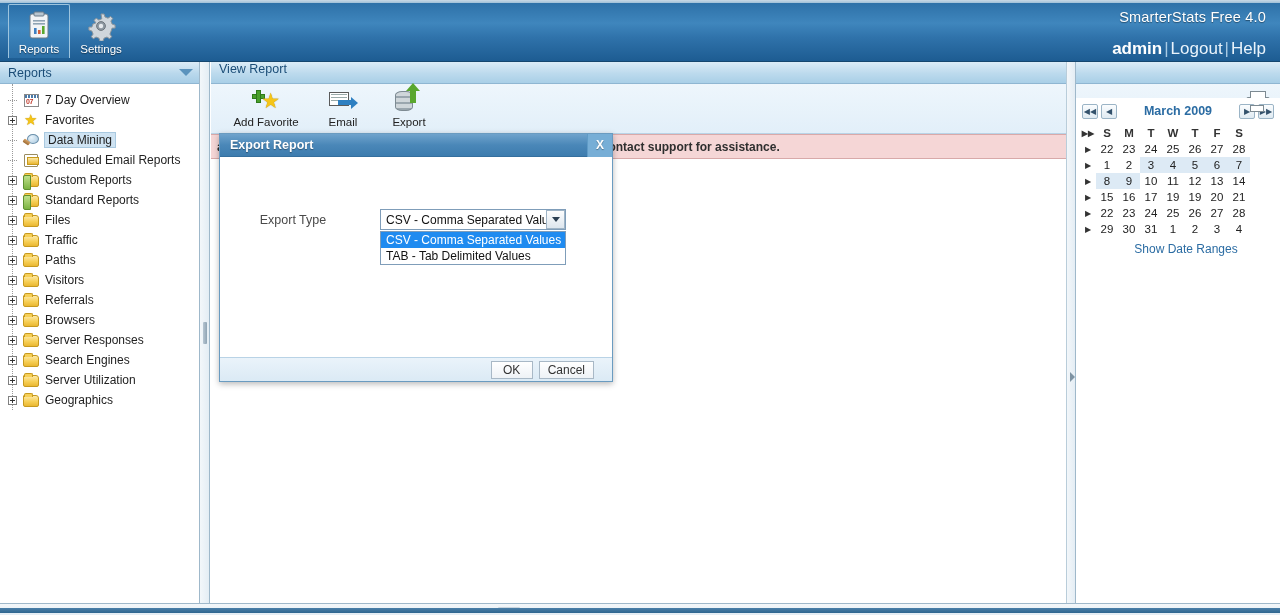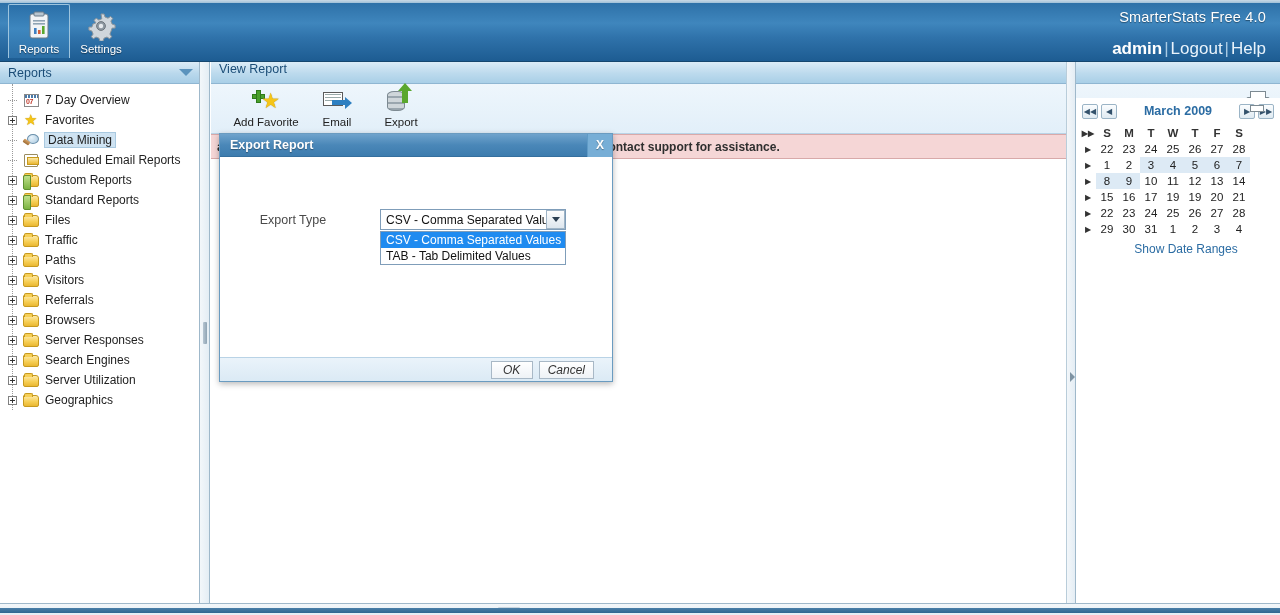--- a/index.html
+++ b/index.html
@@ -306,21 +306,21 @@
   }
   .sel-list {
     position:absolute; left:0; top:22px; width:186px; border:1px solid #7f9db9;
     background:#ffffff; z-index:60;
   }
   .sel-opt { height:16px; font-size:12px; padding-left:5px; display:flex; align-items:center; cursor:pointer; color:#111; }
   .sel-opt.sel { background:#1f8bf0; color:#ffffff; }
   .modal-foot {
     height:24px; background: linear-gradient(to bottom,#eaf3fa,#dbeaf5);
     border-top:1px solid #b9d3e6;
-    display:flex; align-items:center; justify-content:flex-end; padding-right:18px;font-style:italic;
+    display:flex; align-items:center; justify-content:flex-end; padding-right:18px;
   }
   .btn {
     min-width:42px; height:18px; margin-left:6px; padding:0 8px;
     border:1px solid #a8b8c6; background: linear-gradient(to bottom,#ffffff,#eef2f6);
     font-size:12px; color:#333; display:flex; align-items:center; justify-content:center; cursor:pointer;
   }
 
   
   .bottomsplit {
     position:absolute; left:0; top:603px; width:1280px; height:12px;
@@ -548,29 +548,29 @@
 
     <div class="toolbar">
       <div class="tool" style="left:12px;width:86px;">
         <div class="tool-icon">
           <span class="ic-fav-plus"></span>
           <span class="ic-fav-star">★</span>
         </div>
         <div class="tool-label">Add Favorite</div>
       </div>
 
-      <div class="tool" style="left:101px;width:50px;">
+      <div class="tool" style="left:107px;width:50px;">
         <div class="tool-icon">
           <span class="ic-mail-env"></span>
           <span class="ic-mail-arrow"></span>
         </div>
         <div class="tool-label">Email</div>
       </div>
 
-      <div class="tool" style="left:164px;width:52px;">
+      <div class="tool" style="left:172px;width:52px;">
         <div class="tool-icon">
           <span class="ic-db"></span>
           <span class="ic-ar-up"></span>
         </div>
         <div class="tool-label">Export</div>
       </div>
 
       <div class="tool print">
         <div class="tool-icon">
           <span class="ic-print">

